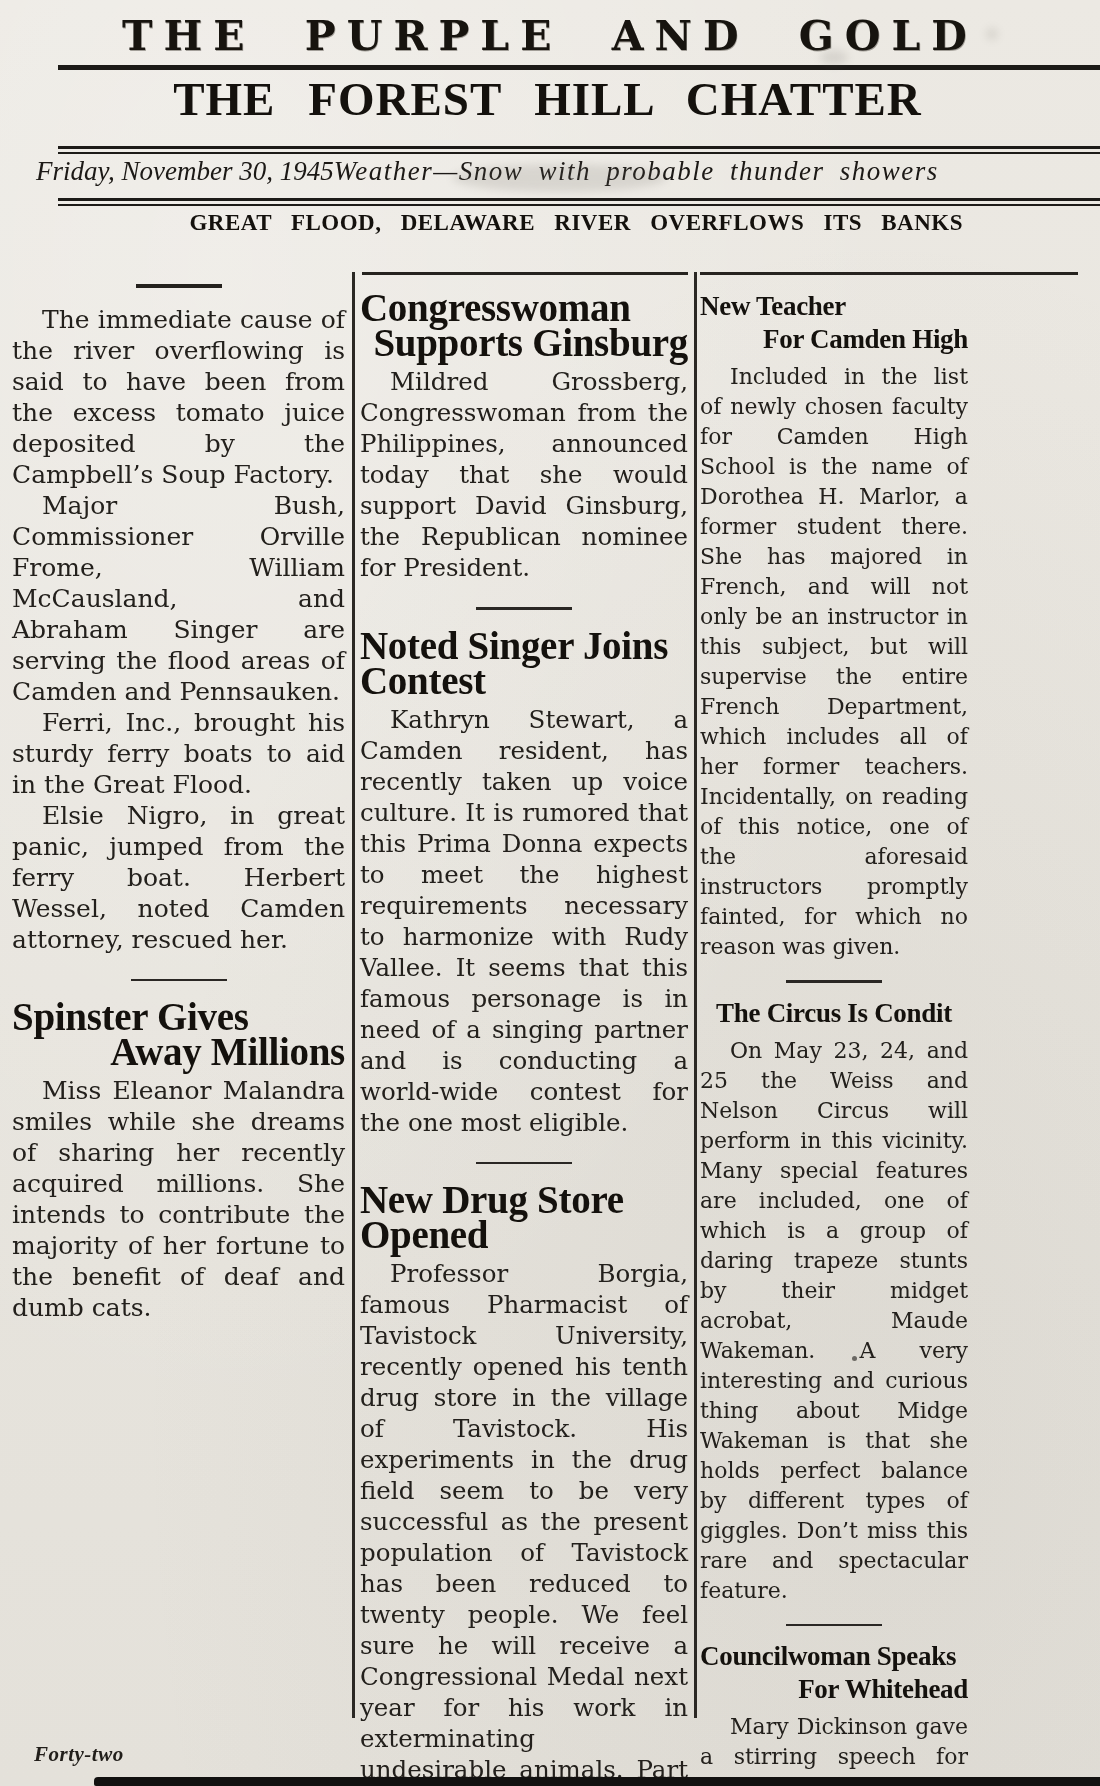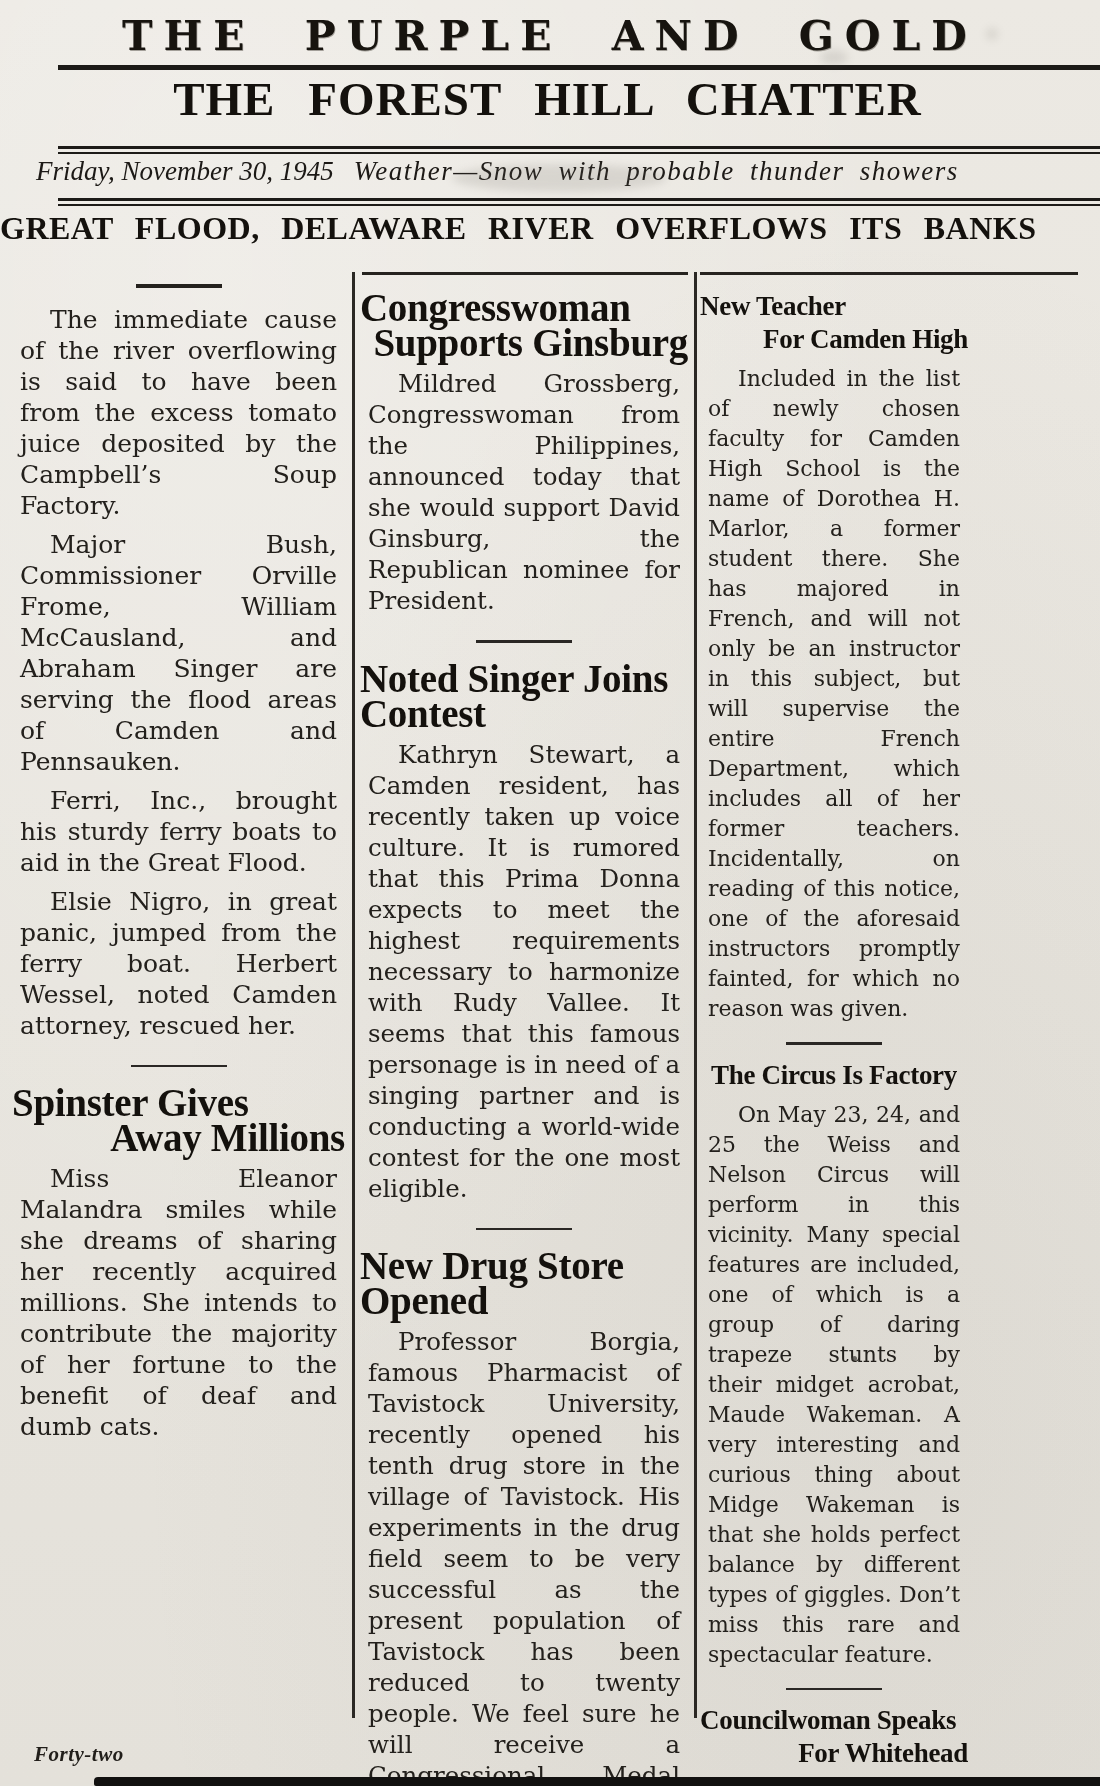--- a/index.html
+++ b/index.html
@@ -26,39 +26,38 @@
     word-spacing:20px;letter-spacing:1px;color:#14110d;white-space:nowrap;
   }
   .double-rule{position:absolute;height:3px;border-top:3px solid #1d1b18;border-bottom:2px solid #1d1b18;}
   .dr1{top:146px;left:58px;right:0;}
   .dr2{top:198px;left:58px;right:0;}
   .dateline{
     position:absolute;top:156px;left:36px;right:168px;
     display:flex;justify-content:space-between;align-items:baseline;
     font-family:"Liberation Serif",serif;font-style:italic;font-size:27px;color:#1c1916;
     white-space:nowrap;
-    gap:20px;
   }
   .dateline .weather{letter-spacing:1.5px;word-spacing:7px;}
   .headline{
     position:absolute;top:210px;left:0;width:963px;text-align:right;
-    font-family:"Liberation Serif",serif;font-weight:700;font-size:32px;
+    font-family:"Liberation Serif",serif;font-weight:700;font-size:23px;
     word-spacing:13px;letter-spacing:.5px;color:#14110d;white-space:nowrap;
   }
   .vrule{position:absolute;top:272px;width:2.5px;height:1446px;background:#2b2824;}
   .v1{left:352px;}
   .v2{left:694px;}
   .coltoprule{position:absolute;top:272px;height:2.5px;background:#26231f;}
   .ctr2{left:362px;width:326px;}
   .ctr3{left:700px;width:378px;}
   .col{position:absolute;text-align:justify;color:#23201c;}
   .col1{left:12px;top:276px;width:333px;font-size:25px;line-height:31px;}
   .col2{left:360px;top:288px;width:328px;font-size:24.5px;line-height:31px;}
   .col3{left:700px;top:288px;width:268px;font-size:22px;line-height:30px;}
-  .col p{margin:8px;text-indent:30px;}
+  .col p{margin:0;text-indent:30px;}
   .art-head{
     font-family:"Liberation Serif",serif;font-weight:700;color:#14110d;
     text-align:left;letter-spacing:-.3px;margin:2px 0 6px;
   }
   .col1 .art-head,.col2 .art-head{font-size:39px;line-height:35px;}
   .col3 .art-head{font-size:27px;line-height:33px;}
   .art-head .l2{text-align:right;}
   .art-head.centered{text-align:center;}
   .dash{width:86px;height:3.5px;background:#24211d;margin:8px auto 16px;}
   .divider{width:96px;height:2.5px;background:#2a2724;margin:24px auto 18px;}
@@ -144,21 +143,21 @@
     <article>
       <div class="art-head">
         <div class="l1">New Teacher</div>
         <div class="l2">For Camden High</div>
       </div>
       <p>Included in the list of newly chosen faculty for Camden High School is the name of Dorothea H. Marlor, a former student there. She has majored in French, and will not only be an instructor in this subject, but will supervise the entire French Department, which includes all of her former teachers. Incidentally, on reading of this notice, one of the aforesaid instructors promptly fainted, for which no reason was given.</p>
     </article>
     <div class="divider"></div>
     <article>
       <div class="art-head centered">
-        <div class="l1">The Circus Is Factory</div>
+        <div class="l1">The Circus Is Condit</div>
       </div>
       <p>On May 23, 24, and 25 the Weiss and Nelson Circus will perform in this vicinity. Many special features are included, one of which is a group of daring trapeze stunts by their midget acrobat, Maude Wakeman. A very interesting and curious thing about Midge Wakeman is that she holds perfect balance by different types of giggles. Don’t miss this rare and spectacular feature.</p>
     </article>
     <div class="divider"></div>
     <article>
       <div class="art-head">
         <div class="l1">Councilwoman Speaks</div>
         <div class="l2">For Whitehead</div>
       </div>
       <p>Mary Dickinson gave a stirring speech for Louis W h i t e h e a d, Democratic nominee for President.</p>

